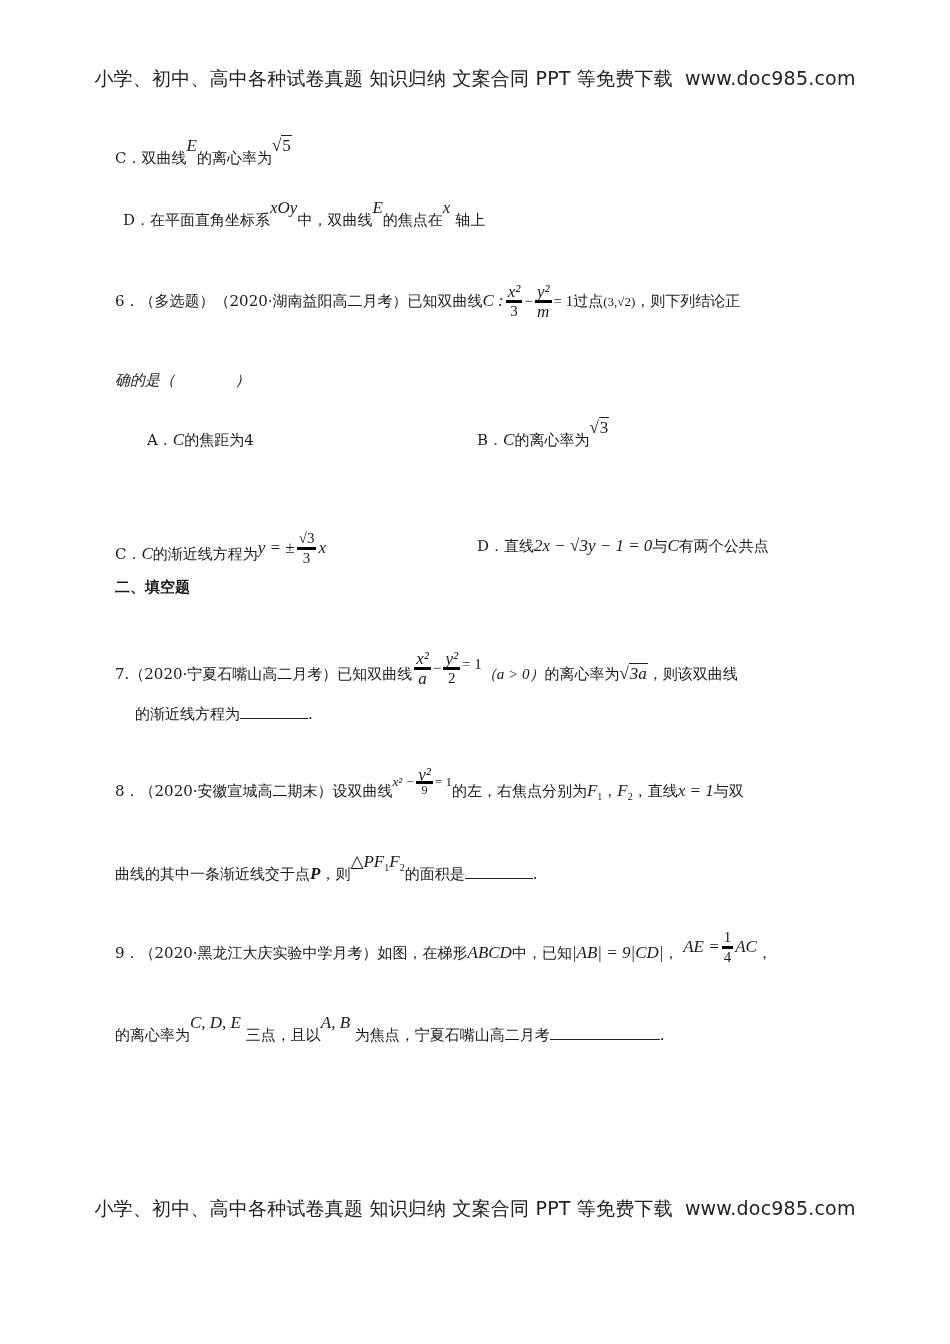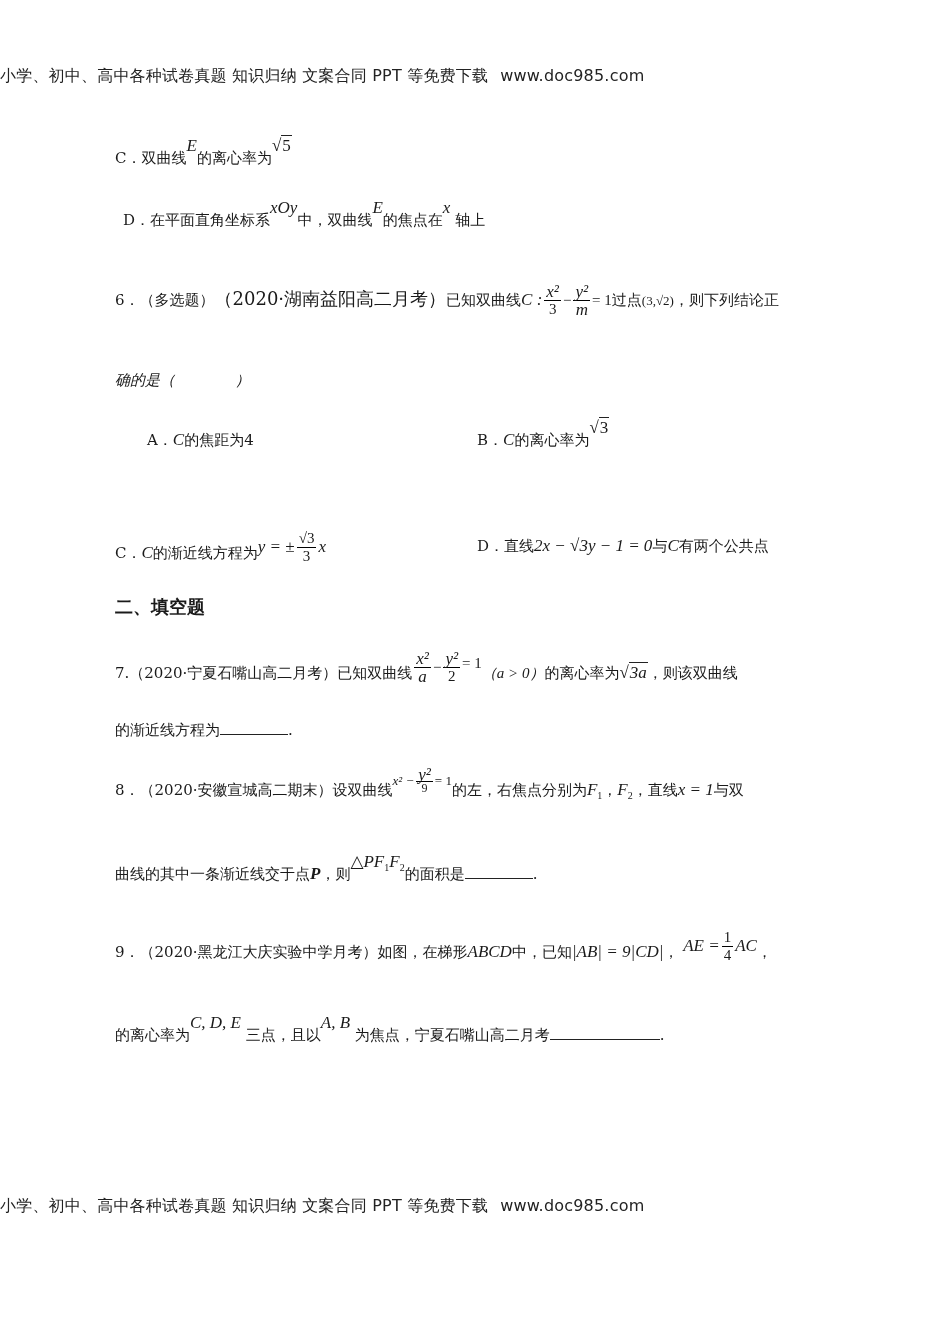--- a/index.html
+++ b/index.html
@@ -2,43 +2,43 @@
 <html><head>
 <meta charset="utf-8">
 <style>
   html, body { margin: 0; padding: 0; background: #ffffff; }
   body {
     width: 950px; height: 1344px; position: relative; overflow: hidden;
     font-family: "DejaVu Serif", "Liberation Serif", serif;
     color: #1a1a1a;
   }
   .hdr {
-    position: absolute; left: 0; width: 950px; 
+    position: absolute; left: 0; width: 950px; text-align: center;
     font-family: "DejaVu Sans", "Liberation Sans", sans-serif;
-    font-size: 16px; color: #222; letter-spacing: 0.2px;
+    font-size: 19px; color: #222; letter-spacing: 0.2px;
   }
   .hdr .url { margin-left: 12px; }
   .line {
     position: absolute; left: 115px; font-size: 15px; white-space: nowrap;
     line-height: 20px;
   }
   .m { font-family: "Liberation Serif", "DejaVu Serif", serif; font-style: italic; font-size: 17px; }
   .n { font-family: "Liberation Serif", "DejaVu Serif", serif; font-style: normal; }
   .sup { position: relative; top: -12px; }
   .frac {
     display: inline-block; vertical-align: middle; text-align: center;
     font-family: "Liberation Serif", serif; font-size: 15px; line-height: 17px;
     margin: 0 2px;
   }
-  .frac .num { display: block; border-bottom: 1px solid #000000; padding: 0 2px; }
+  .frac .num { display: block; border-bottom: 3px solid #000000; padding: 0 2px; }
   .frac .den { display: block; padding: 0 2px; }
   .sqrt { font-family: "Liberation Serif", serif; font-size: 17px; }
   .sqrt .rad { border-top: 1px solid #222; padding: 0 1px; }
   .blank { display: inline-block; border-bottom: 1px solid #222; height: 14px; vertical-align: baseline; }
-  .bold { font-weight: bold; font-family: "DejaVu Sans", "Liberation Sans", sans-serif; font-size: 18px; }
+  .bold { font-weight: bold; font-family: "DejaVu Sans", "Liberation Sans", sans-serif; font-size: 15px; }
   .col2 { position: absolute; left: 445px; margin-left: 32px; }
   sub.s { font-size: 10px; }
 </style>
 </head>
 <body>
 
 <div class="hdr" style="top:66px;">
   <span>小学、初中、高中各种试卷真题 知识归纳 文案合同 PPT 等免费下载</span><span class="url">www.doc985.com</span>
 </div>
 
@@ -64,26 +64,26 @@
   <span>B．</span><span class="m">C</span><span>的离心率为</span><span class="sqrt sup">√<span class="rad">3</span></span>
 </div>
 
 <div class="line" style="top:536px;">
   <span>C．</span><span class="m">C</span><span>的渐近线方程为</span><span class="m" style="position:relative;top:-6px;">y = ±</span><span class="frac" style="position:relative;top:-6px;"><span class="num n">√3</span><span class="den n">3</span></span><span class="m" style="position:relative;top:-6px;">x</span>
 </div>
 <div class="line col2" style="top:536px;">
   <span>D．直线</span><span class="m">2x − √3y − 1 = 0</span><span>与</span><span class="m">C</span><span>有两个公共点</span>
 </div>
 
-<div class="line bold" style="top:597px;text-align:right;">二、填空题</div>
+<div class="line bold" style="top:577px;text-align:right;">二、填空题</div>
 
 <div class="line" style="top:656px;">
   <span>7.</span><span>（2020·宁夏石嘴山高二月考）</span><span>已知双曲线</span><span class="frac" style="position:relative;top:-6px;"><span class="num m">x²</span><span class="den m">a</span></span><span class="n" style="position:relative;top:-6px;">−</span><span class="frac" style="position:relative;top:-6px;"><span class="num m">y²</span><span class="den n">2</span></span><span class="n" style="position:relative;top:-10px;">= 1</span><span class="m" style="font-size:15px;">（a &gt; 0）</span><span>的离心率为</span><span class="sqrt">√<span class="rad m">3a</span></span><span>，则该双曲线</span>
 </div>
-<div class="line" style="top:720px;">
+<div class="line" style="top:704px;margin-left:20px;">
   <span>的渐近线方程为</span><span class="blank" style="width:68px;"></span><span>.</span>
 </div>
 
 <div class="line" style="top:778px;">
   <span>8．</span><span>（2020·安徽宣城高二期末）</span><span>设双曲线</span><span style="position:relative;top:-10px;font-size:13px;"><span class="m" style="font-size:13px;">x² −</span><span class="frac" style="font-size:12px;line-height:13px;"><span class="num m">y²</span><span class="den n">9</span></span><span class="n">= 1</span></span><span>的左，右焦点分别为</span><span class="m">F</span><sub class="s n">1</sub>，<span class="m">F</span><sub class="s n">2</sub><span>，直线</span><span class="m">x = 1</span><span>与双</span>
 </div>
 <div class="line" style="top:864px;">
   <span>曲线的其中一条渐近线交于点</span><span class="m" style="font-weight:bold;">P</span><span>，则</span><span class="m sup"><span>△PF</span><sub class="s n">1</sub>F<sub class="s n">2</sub></span><span>的面积是</span><span class="blank" style="width:68px;"></span><span>.</span>
 </div>
 

